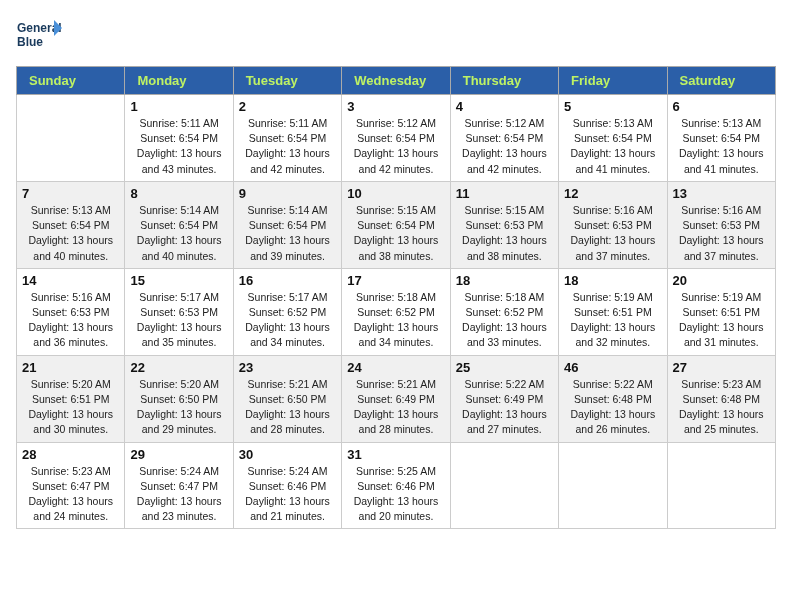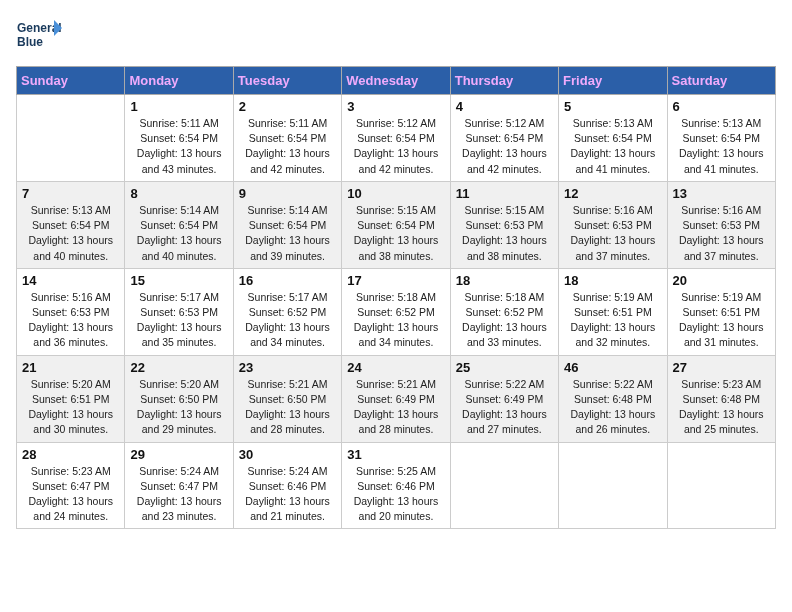--- a/index.html
+++ b/index.html
@@ -35,22 +35,22 @@
       color: #333;
       margin-top: 2px;
     }
     .calendar {
       width: 100%;
       border-collapse: collapse;
       font-size: 11px;
     }
     .calendar th {
       background: #2b5fa8;
-      color: #f0abfc;
-      padding: 6px 4px;
+      color: #bef264;
+      padding: 6px 12px;
       text-align: left;
       font-size: 13px;
       font-weight: bold;
       border: 1px solid #aaa;
     }
     .calendar td {
       border: 1px solid #ccc;
       vertical-align: top;
       padding: 4px 5px;
       width: 108px;

